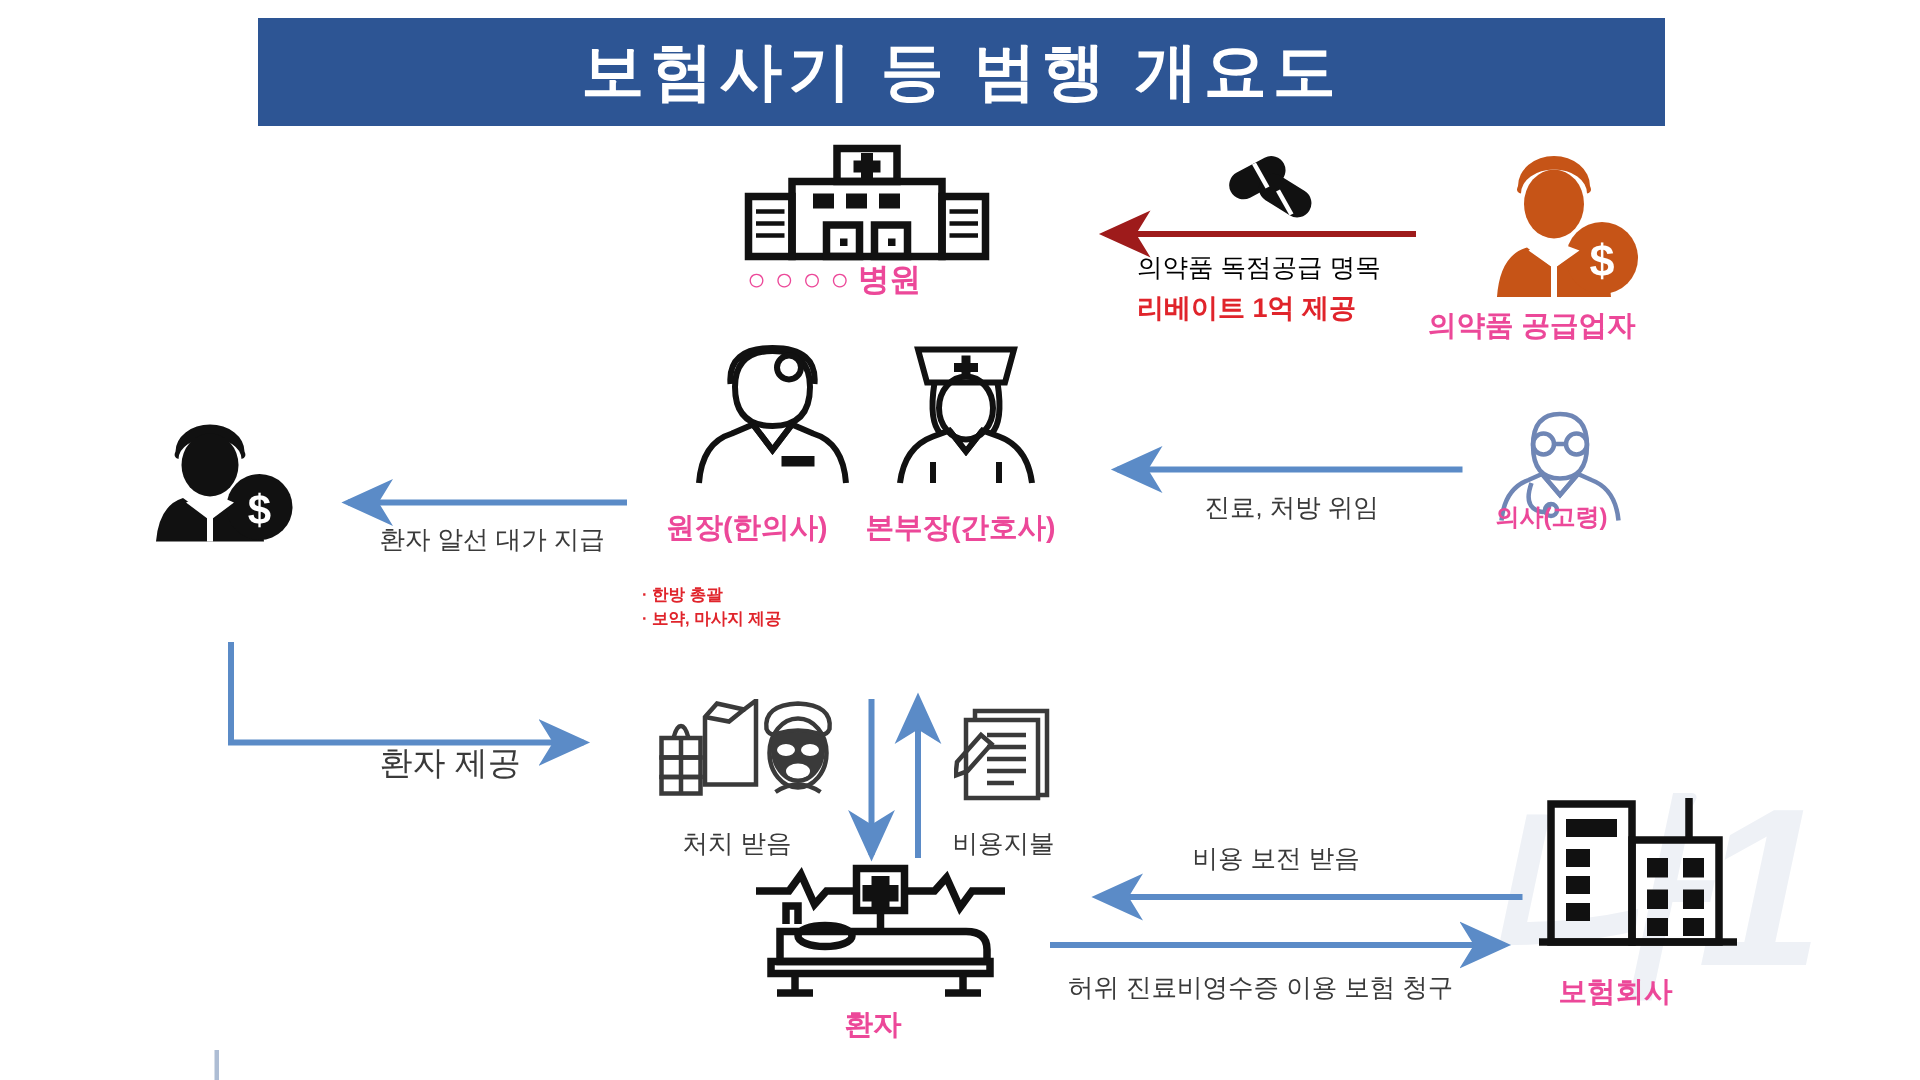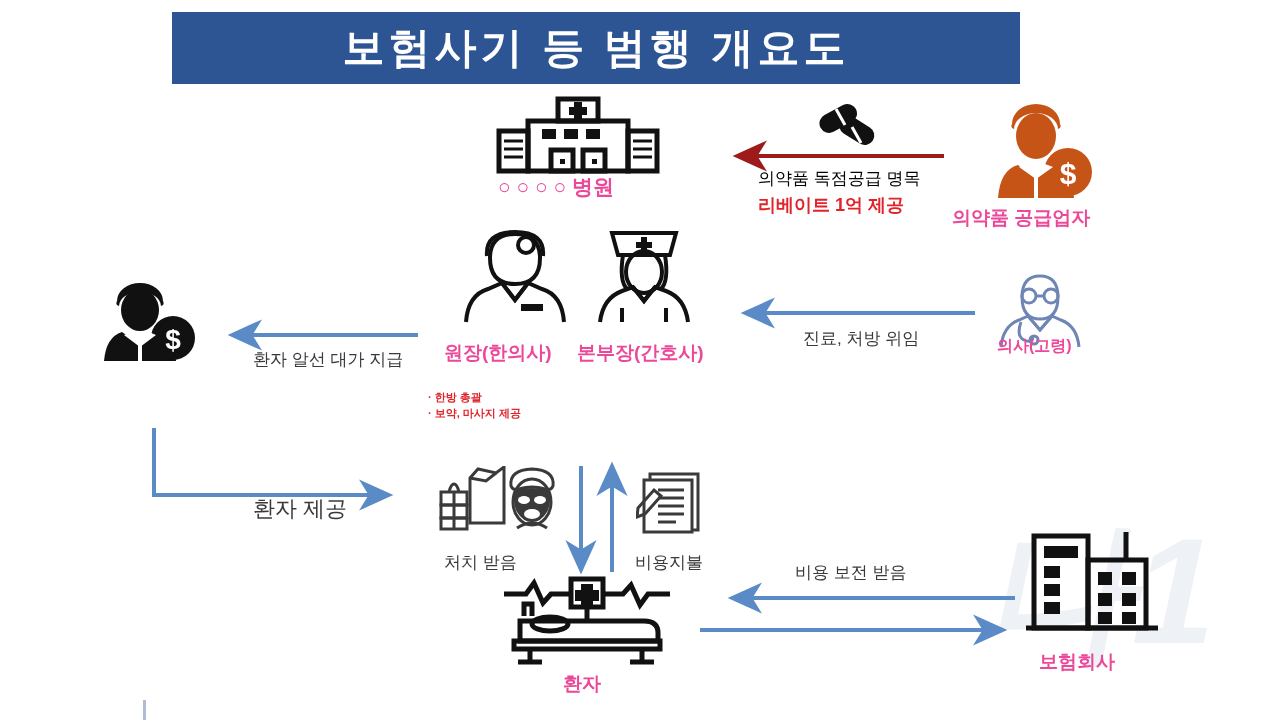--- a/index.html
+++ b/index.html
@@ -7,21 +7,21 @@
     width: 1280px; height: 720px;
     background: #ffffff;
     font-family: "Liberation Sans", "DejaVu Sans", sans-serif;
     overflow: hidden;
   }
   #stage { position: relative; width: 1280px; height: 720px; background:#fff; }
 
   
   .banner {
     position: absolute; left: 172px; top: 12px;
-    width: 848px; height: 72px;
+    width: 938px; height: 72px;
     background: #2d5594;
     display: flex; align-items: center; justify-content: center;
   }
   .banner-text {
     color: #ffffff;
     font-size: 42px;
     font-weight: bold;
     letter-spacing: 4px;
     line-height: 1;
   }
@@ -257,21 +257,21 @@
       <g fill="#3a3a3a">
         <path d="M78 25 q17 -6 34 0 q3 12 -2 21 q-6 10 -15 10 q-9 0 -15 -10 q-5 -9 -2 -21 z"></path>
       </g>
       <g fill="#ffffff">
         <ellipse cx="87" cy="34" rx="6" ry="4"></ellipse>
         <ellipse cx="103" cy="34" rx="6" ry="4"></ellipse>
         <ellipse cx="95" cy="48" rx="8" ry="5"></ellipse>
       </g>
     </svg>
   </div>
-  <div class="lbl lbl-plain" style="left:444px; top:552px; font-size:17px;text-align:center;">처치 받음</div>
+  <div class="lbl lbl-plain" style="left:455px; top:552px; font-size:17px;text-align:center;">처치 받음</div>
 
   <div class="node" style="left:636px; top:470px;">
     <svg width="72" height="66" viewBox="0 0 72 66">
       <g fill="none" stroke="#3a3a3a" stroke-width="3">
         <rect x="14" y="4" width="48" height="56"></rect>
         <rect x="8" y="10" width="48" height="52" fill="#fff"></rect>
         <line x1="22" y1="20" x2="48" y2="20"></line>
         <line x1="22" y1="28" x2="48" y2="28"></line>
         <line x1="22" y1="36" x2="48" y2="36"></line>
         <line x1="22" y1="44" x2="48" y2="44"></line>
@@ -321,14 +321,15 @@
         <rect x="76" y="71" width="14" height="13"></rect>
         <rect x="100" y="71" width="14" height="13"></rect>
         <rect x="76" y="90" width="14" height="12"></rect>
         <rect x="100" y="90" width="14" height="12"></rect>
       </g>
     </svg>
   </div>
   <div class="lbl lbl-bold" style="left:1039px; top:650px; font-size:19px;">보험회사</div>
 
   <div class="lbl lbl-plain" style="left:795px; top:562px; font-size:17px;">비용 보전 받음</div>
+  <div class="lbl lbl-plain" style="left:712px; top:648px; font-size:17px;">허위 진료비영수증 이용 보험 청구</div>
 
 </div>
 
 </body></html>

